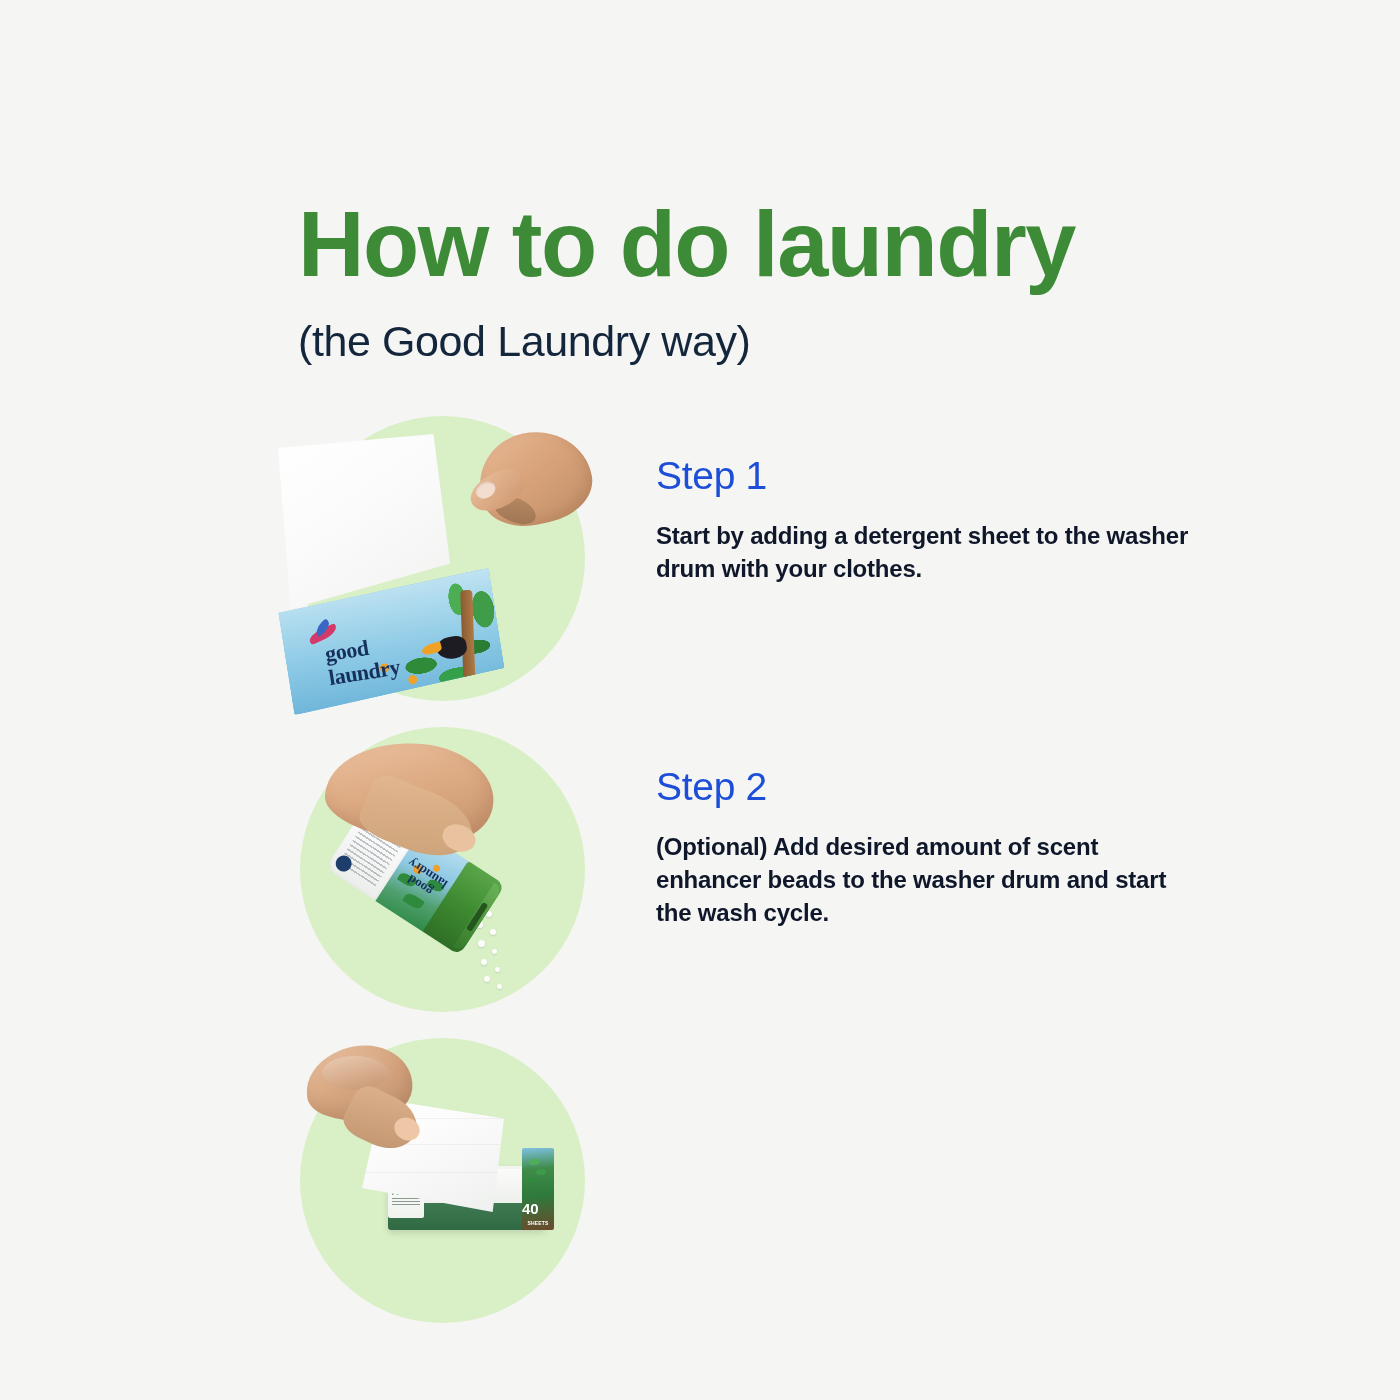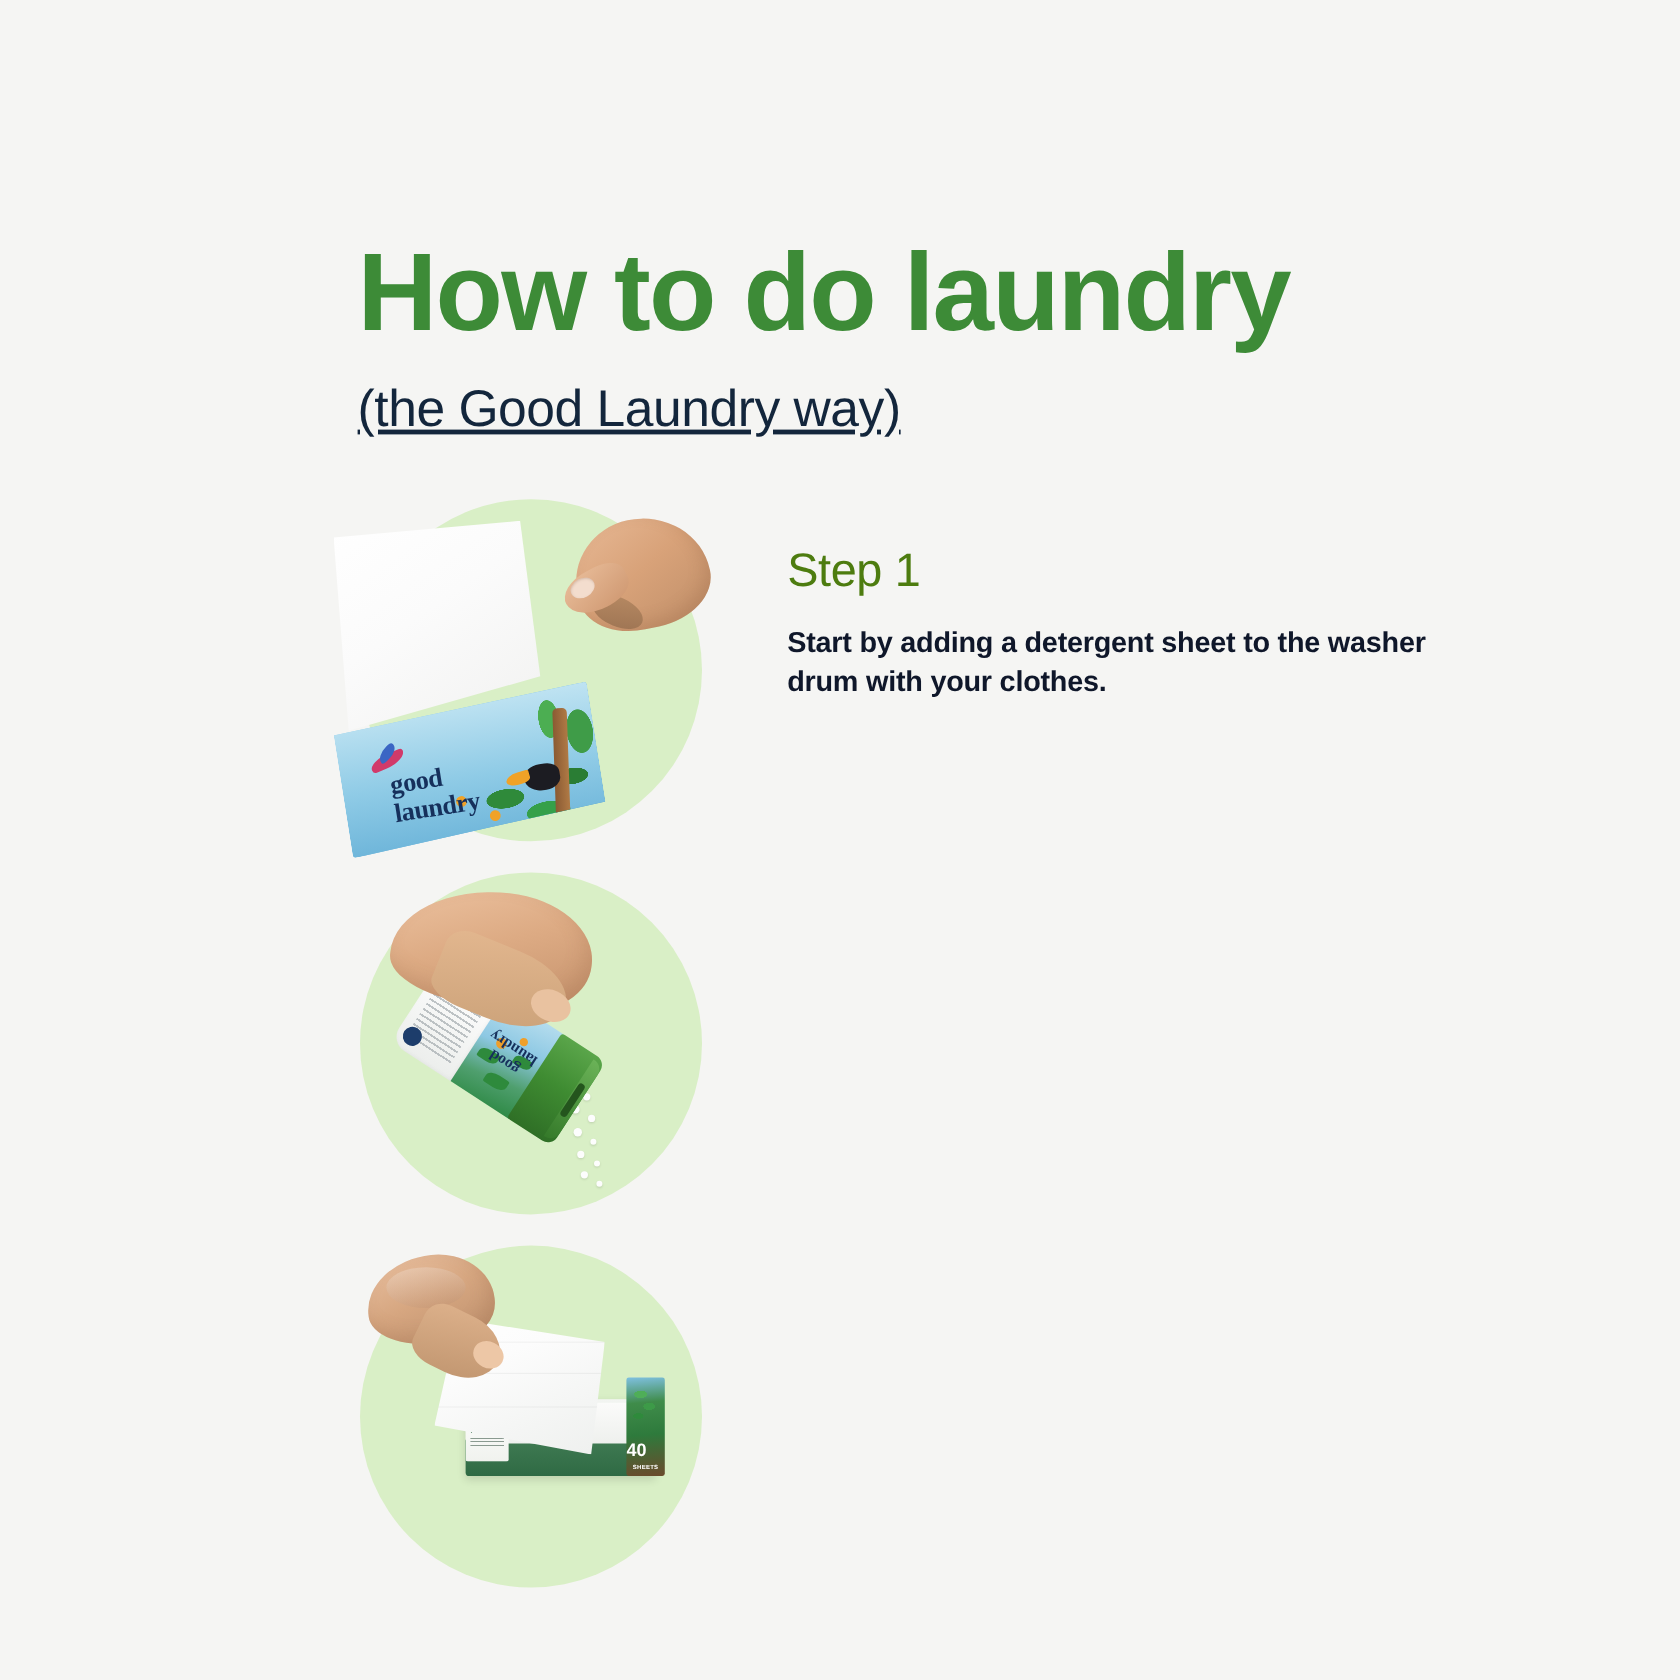--- a/index.html
+++ b/index.html
@@ -12,38 +12,38 @@
   .page { position:relative; width:1124px; height:1400px; background:#f5f5f3; }
 
   
   .header { position:absolute; left:298px; top:198px; width:1000px; }
   .title {
     font-size:92px; font-weight:700; color:#3d8b37;
     letter-spacing:-1.5px; line-height:1.0; white-space:nowrap;
   }
   .subtitle {
     margin-top:28px; font-size:43px; font-weight:400; color:#13263c;
-    letter-spacing:-0.4px; line-height:1.1; white-space:nowrap;text-decoration:underline;
+    letter-spacing:-0.4px; line-height:1.1; white-space:nowrap;
   }
 
   
   .steps { position:absolute; left:0; top:416px; width:1400px; }
   .step-row { position:relative; display:flex; align-items:flex-start; margin-bottom:26px; }
   .step-row:last-child { margin-bottom:0; }
 
   .media { position:relative; width:300px; margin-left:300px; flex:0 0 300px; }
   .circle {
     position:relative; width:285px; height:285px; border-radius:50%;
     background:#d9efc6; overflow:visible;
   }
   .scene { position:absolute; inset:0; }
 
   .text-col { flex:1; padding-left:56px; padding-top:40px; max-width:600px; }
   .step-title {
-    font-size:39px; font-weight:400; color:#4d7c0f;
+    font-size:39px; font-weight:400; color:#1d4ed8;
     letter-spacing:-0.3px; line-height:1.05; margin-bottom:22px;
   }
   .step-body {
     font-size:24px; font-weight:600; color:#0f172a;
     line-height:1.38; letter-spacing:-0.2px; max-width:575px;
   }
 
   
   .s1-box {
     position:absolute; left:-16px; top:168px; width:215px; height:115px;
@@ -330,20 +330,24 @@
             <div class="bead" style="left:178px; top:213px; width:7px; height:7px;"></div>
             <div class="bead" style="left:192px; top:222px; width:5px; height:5px;"></div>
             <div class="bead" style="left:181px; top:232px; width:6px; height:6px;"></div>
             <div class="bead" style="left:195px; top:240px; width:5px; height:5px;"></div>
             <div class="bead" style="left:184px; top:249px; width:6px; height:6px;"></div>
             <div class="bead" style="left:197px; top:257px; width:5px; height:5px;"></div>
 
           </div>
         </div>
       </div>
+      <div class="text-col">
+        <div class="step-title">Step 2</div>
+        <div class="step-body">(Optional) Add desired amount of scent enhancer beads to the washer drum and start the wash cycle.</div>
+      </div>
     </div>
 
     <div class="step-row">
       <div class="media">
         <div class="circle">
           <div class="scene">
 
             <div class="s3-box">
               <div class="s3-box-inner"></div>
               <div class="s3-box-left">

